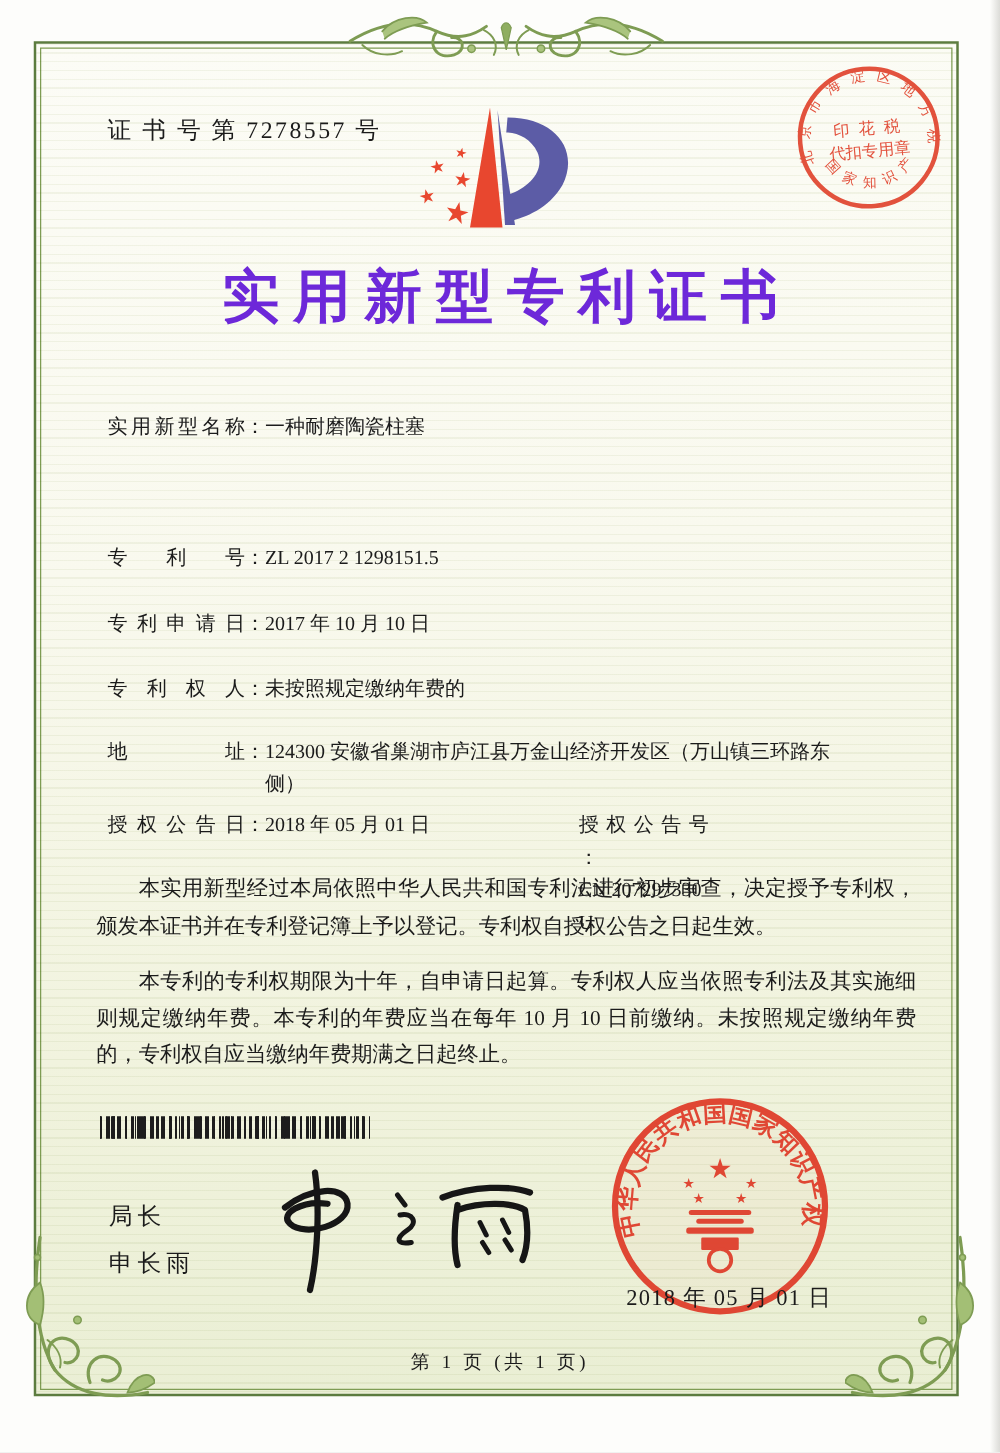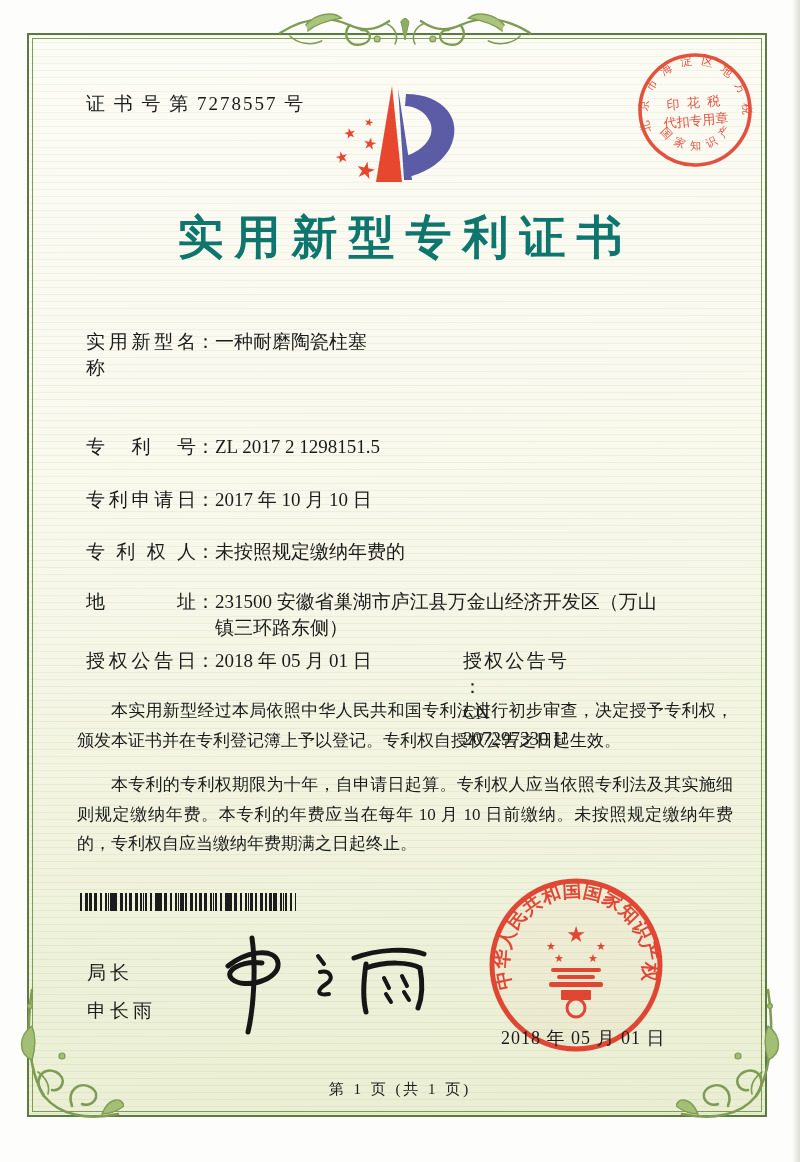--- a/index.html
+++ b/index.html
@@ -20,23 +20,23 @@
   }
   .guilloche{
     position:absolute;left:0;top:0;right:0;bottom:0;pointer-events:none;
     background:repeating-linear-gradient(180deg,rgba(150,168,100,.10) 0 1px,transparent 1px 7px);
     mix-blend-mode:multiply;
   }
   
   .cert-number{position:absolute;left:86px;top:91px;font-size:19px;letter-spacing:2px;}
   .title{
     position:absolute;left:0;top:207px;width:100%;text-align:center;
-    font-size:46px;letter-spacing:11px;font-weight:600;color:#0f766e;text-indent:11px;
-  }
-  .row{position:absolute;left:86px;font-size:19px;line-height:26px;}
+    font-size:46px;letter-spacing:11px;font-weight:600;color:#6d28d9;text-indent:11px;
+  }
+  .row{position:absolute;left:86px;font-size:16px;line-height:26px;}
   .flabel{display:inline-block;width:110px;text-align:justify;text-align-last:justify;vertical-align:top;}
   .colon{vertical-align:top;}
   .fvalue{display:inline-block;vertical-align:top;max-width:470px;}
   .row-name{top:329px;} .row-inventor{top:382px;} .row-patentno{top:434px;}
   .row-appdate{top:487px;} .row-patentee{top:539px;} .row-address{top:589px;}
   .row-grant{top:648px;}
   .grant-number{position:absolute;left:377px;top:0;}
   .grant-number .flabel{width:104px;}
   .paras{position:absolute;left:62px;top:681px;width:686px;}
   .paras p{margin:15px;text-indent:2em;font-size:17px;line-height:29.5px;text-align:justify;font-family:Liberation Serif, serif;}
@@ -151,21 +151,21 @@
   <div class="row row-patentno">
     <span class="flabel">专利号</span><span class="colon">：</span><span class="fvalue">ZL 2017 2 1298151.5</span>
   </div>
   <div class="row row-appdate">
     <span class="flabel">专利申请日</span><span class="colon">：</span><span class="fvalue">2017 年 10 月 10 日</span>
   </div>
   <div class="row row-patentee">
     <span class="flabel">专利权人</span><span class="colon">：</span><span class="fvalue">未按照规定缴纳年费的</span>
   </div>
   <div class="row row-address">
-    <span class="flabel">地址</span><span class="colon">：</span><span class="fvalue" style="width:458px">231500 安徽省巢湖市庐江县万金山经济开发区（万山镇三环路东侧）</span>
+    <span class="flabel">地址</span><span class="colon">：</span><span class="fvalue" style="width:458px">124300 安徽省巢湖市庐江县万金山经济开发区（万山镇三环路东侧）</span>
   </div>
   <div class="row row-grant">
     <span>
       <span class="flabel">授权公告日</span><span class="colon">：</span><span class="fvalue">2018 年 05 月 01 日</span>
     </span>
     <span class="grant-number">
       <span class="flabel">授权公告号</span><span class="colon">：</span><span class="fvalue">CN 207297330 U</span>
     </span>
   </div>
 

